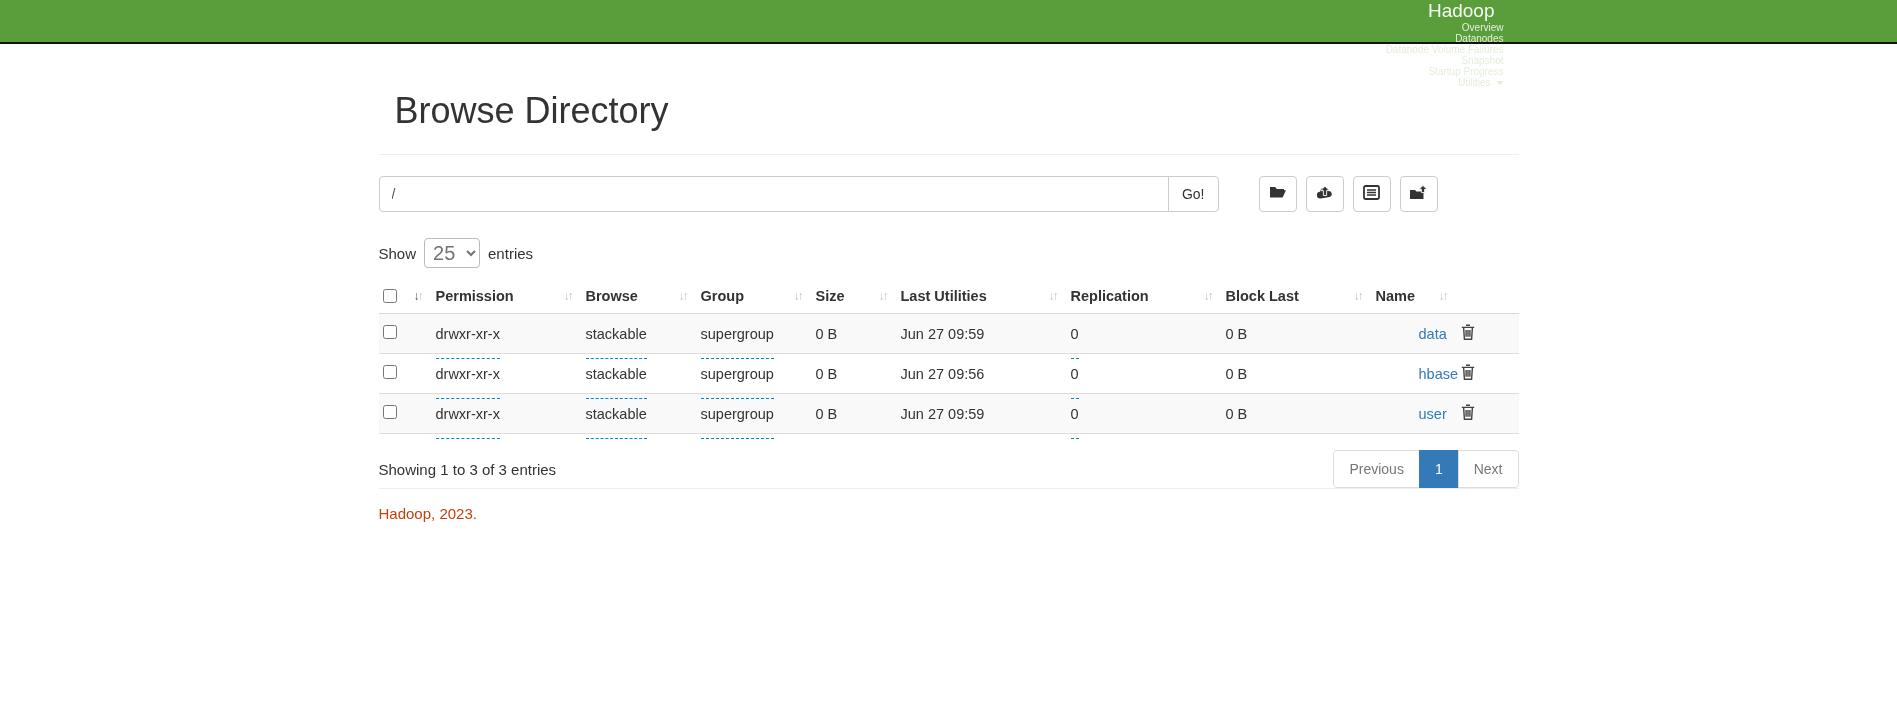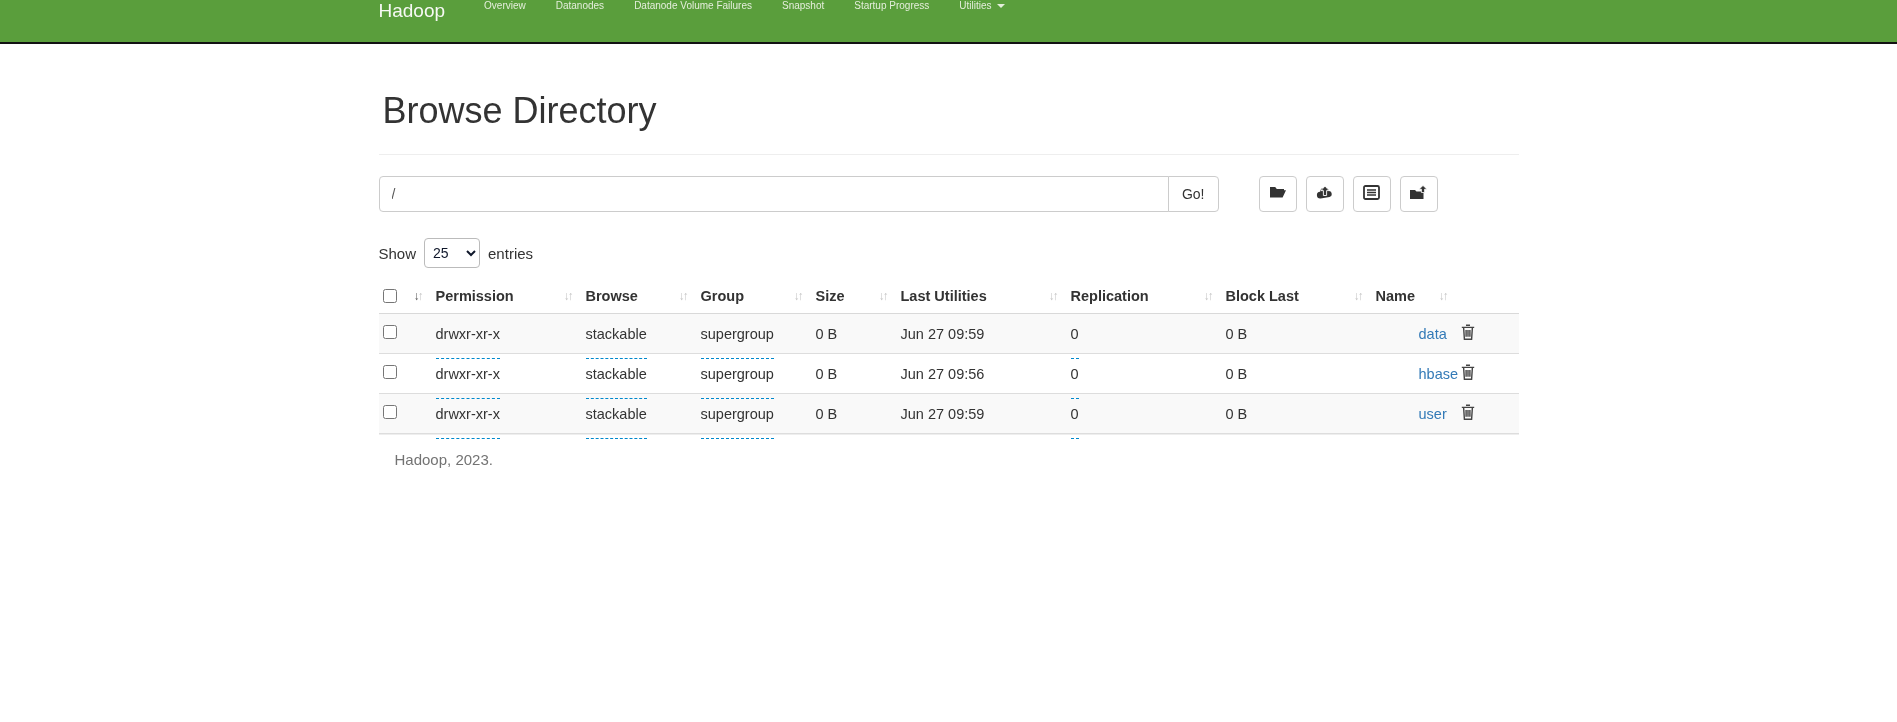--- a/index.html
+++ b/index.html
@@ -13,37 +13,37 @@
   }
 
   
   .navbar {
     background:#5a9e3c;
     border-bottom:2px solid #121212;
     height:44px;
   }
   .navbar-inner {
     width:1140px; margin:0 auto; height:42px;
-    display:flex; align-items:flex-start;
+    display:flex; align-items:flex-end;flex-direction:column;
   }
   .brand {
     color:#f7f9f5; font-size:19px; margin-right:24px; text-decoration:none; cursor:pointer;
   }
   .nav-link {
     color:#e4eedb; font-size:10px; padding:0 15px; text-decoration:none; cursor:pointer;
     white-space:nowrap;
   }
   .caret {
     display:inline-block; width:0; height:0; margin-left:5px; vertical-align:middle;
     border-top:4px solid #e4eedb; border-left:4px solid transparent; border-right:4px solid transparent;
   }
 
   
   .container { width:1140px; margin:0 auto; }
-  h1.page-title { font-size:36px; font-weight:normal; margin:46px 4px 22px; color:#333; }
+  h1.page-title { font-size:36px; font-weight:normal; margin:46px 16px 22px; color:#333; }
   hr.rule { border:none; border-top:1px solid #eee; margin:0; }
 
   
   .path-row { display:flex; align-items:flex-start; margin:21px 0 26px; }
   .input-group { display:flex; width:840px; margin-right:40px; }
   .path-input {
     flex:1; height:36px; border:1px solid #ccc; border-radius:4px 0 0 4px;
     padding:6px 12px; font-size:14px; color:#555; outline:none;
     font-family:"Liberation Sans",sans-serif;
   }
@@ -58,21 +58,21 @@
     width:38px; height:36px; border:1px solid #ccc; border-radius:4px;
     background:#fff; display:flex; align-items:center; justify-content:center; cursor:pointer;
     padding:0;
   }
 
   
   .controls-row { display:flex; justify-content:space-between; align-items:center; margin-bottom:12px; }
   .length-ctl { display:flex; align-items:center; gap:8px; color:#333; }
   .length-ctl select {
     height:30px; width:56px; border:1px solid #bbb; border-radius:4px; background:#fff;
-    font-size:14px; color:#0f172a; padding:2px 4px; font-family:"Liberation Sans",sans-serif;
+    font-size:20px; color:#737373; padding:2px 4px; font-family:"Liberation Sans",sans-serif;
   }
   .search-ctl { display:flex; align-items:center; gap:8px; }
   .search-ctl input {
     width:190px; height:32px; border:1px solid #ccc; border-radius:4px; padding:4px 8px;
     font-size:14px; outline:none; font-family:"Liberation Sans",sans-serif;
   }
 
   
   table.dir-table { width:100%; border-collapse:collapse; font-size:14.5px; table-layout:fixed; }
   .col-check { width:55px; }  .col-perm { width:150px; } .col-owner { width:115px; }
@@ -104,21 +104,21 @@
   .page-btn {
     border:1px solid #ddd; background:#fff; color:#777; font-size:14px;
     padding:9px 15px; margin-left:-1px; cursor:pointer; text-decoration:none;
     font-family:"Liberation Sans",sans-serif; line-height:1.3;
   }
   .page-btn.first { border-radius:4px 0 0 4px; margin-left:0; }
   .page-btn.last  { border-radius:0 4px 4px 0; }
   .page-btn.active { background:#337ab7; border-color:#337ab7; color:#fff; }
 
   .bottom-rule { margin-top:22px; }
-  .footer-text { margin:16px 16px 40px; color:#737373; }
+  .footer-text { margin:16px 0 40px; color:#c2410c; }
 </style>
 </head>
 <body>
 
 <div class="navbar">
   <div class="navbar-inner">
     <a class="brand">Hadoop</a>
     <a class="nav-link">Overview</a>
     <a class="nav-link">Datanodes</a>
     <a class="nav-link">Datanode Volume Failures</a>
@@ -314,17 +314,25 @@
               <svg width="14" height="16" viewBox="0 0 14 16">
                 <path d="M5,1.2 h4 M0.8,3.4 H13.2 M2.6,3.4 L3.4,15.2 H10.6 L11.4,3.4 M5.1,6 V12.8 M7,6 V12.8 M8.9,6 V12.8" stroke="#444" stroke-width="1.4" fill="none"></path>
               </svg>
             </span>
           </button>
         </td>
       </tr>
     </tbody>
   </table>
 
+  <div class="info-row">
+    <div class="info-text">Showing 1 to 3 of 3 entries</div>
+    <div class="pagination">
+      <a class="page-btn first">Previous</a>
+      <a class="page-btn active">1</a>
+      <a class="page-btn last">Next</a>
+    </div>
+  </div>
 
   <hr class="rule bottom-rule">
   <div class="footer-text">Hadoop, 2023.</div>
 
 </div>
 
 </body></html>

